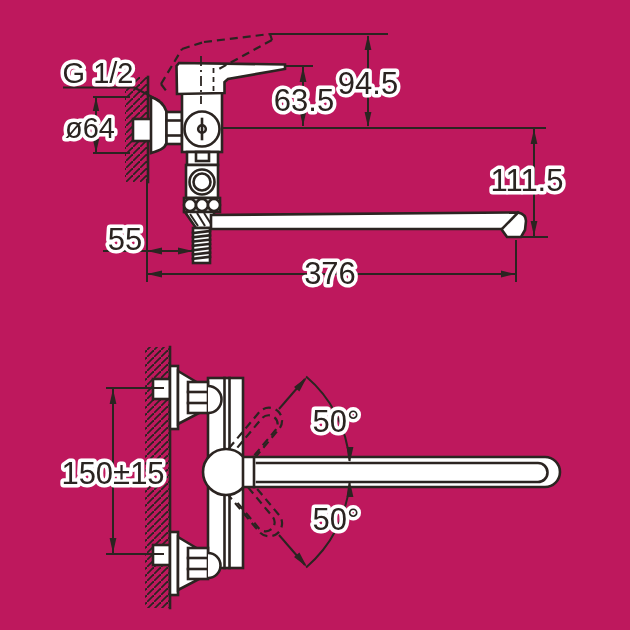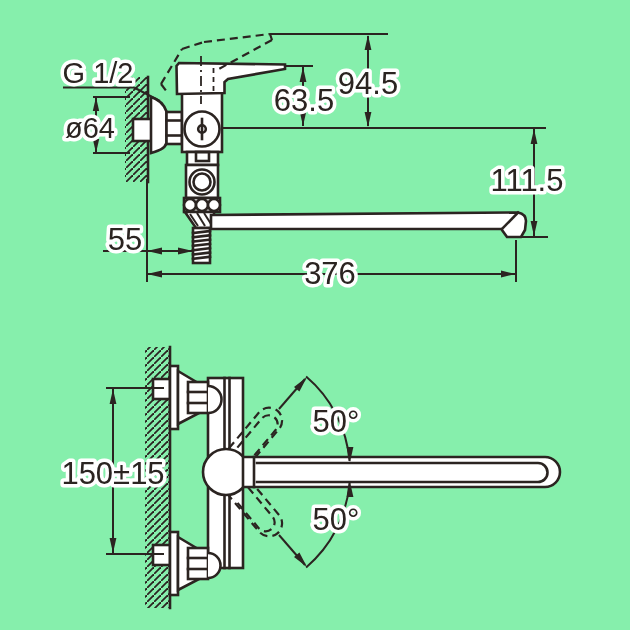--- a/index.html
+++ b/index.html
@@ -1,16 +1,16 @@
 <!DOCTYPE html>
 <html><head>
 <meta charset="utf-8">
 <style>
   html,body{margin:0;padding:0;background:#ffffff;}
-  .stage{width:630px;height:630px;background:#86efac;position:relative;overflow:hidden;}
+  .stage{width:630px;height:630px;background:#be185d;position:relative;overflow:hidden;}
   svg{display:block;}
   .ol{stroke:#2b2421;stroke-width:2.6;fill:none;stroke-linecap:square;stroke-linejoin:miter;}
   .olw{stroke:#2b2421;stroke-width:2.6;fill:#ffffff;stroke-linejoin:miter;}
   .dim{stroke:#2b2421;stroke-width:2;fill:none;stroke-linecap:butt;}
   .dash{stroke:#2b2421;stroke-width:2.2;fill:none;stroke-dasharray:8 5;stroke-linecap:butt;}
   .dashdot{stroke:#2b2421;stroke-width:1.8;fill:none;stroke-dasharray:10 4 2 4;}
   .hid{stroke:#2b2421;stroke-width:1.8;fill:none;stroke-dasharray:5 4;}
   .ah{fill:#2b2421;stroke:none;}
   text{font-family:"Liberation Sans","DejaVu Sans",sans-serif;fill:#2b2421;
        paint-order:stroke;stroke:#ffffff;stroke-width:7px;stroke-linejoin:round;}

